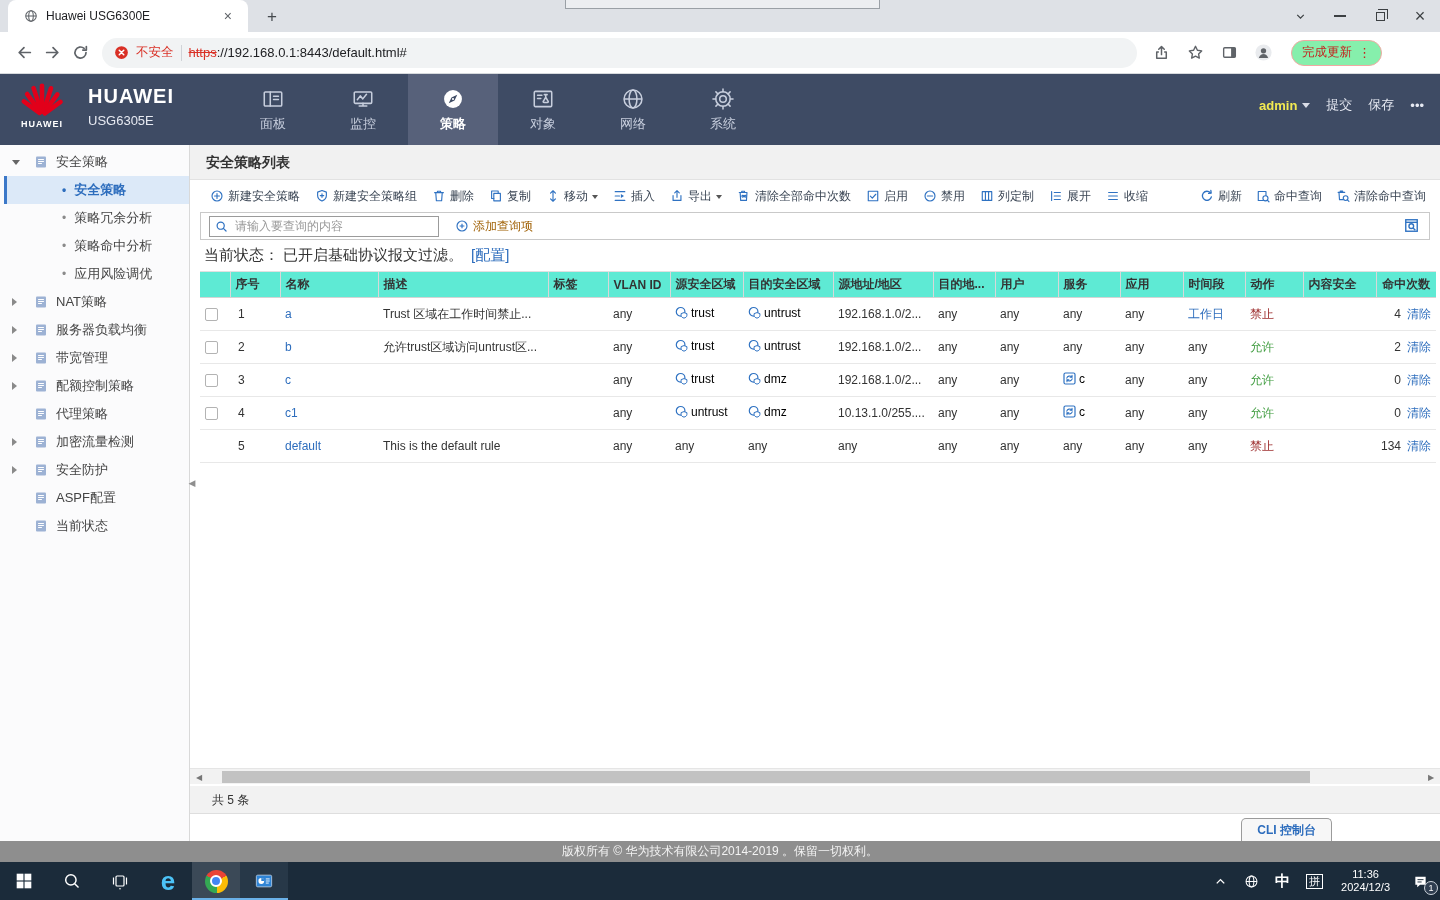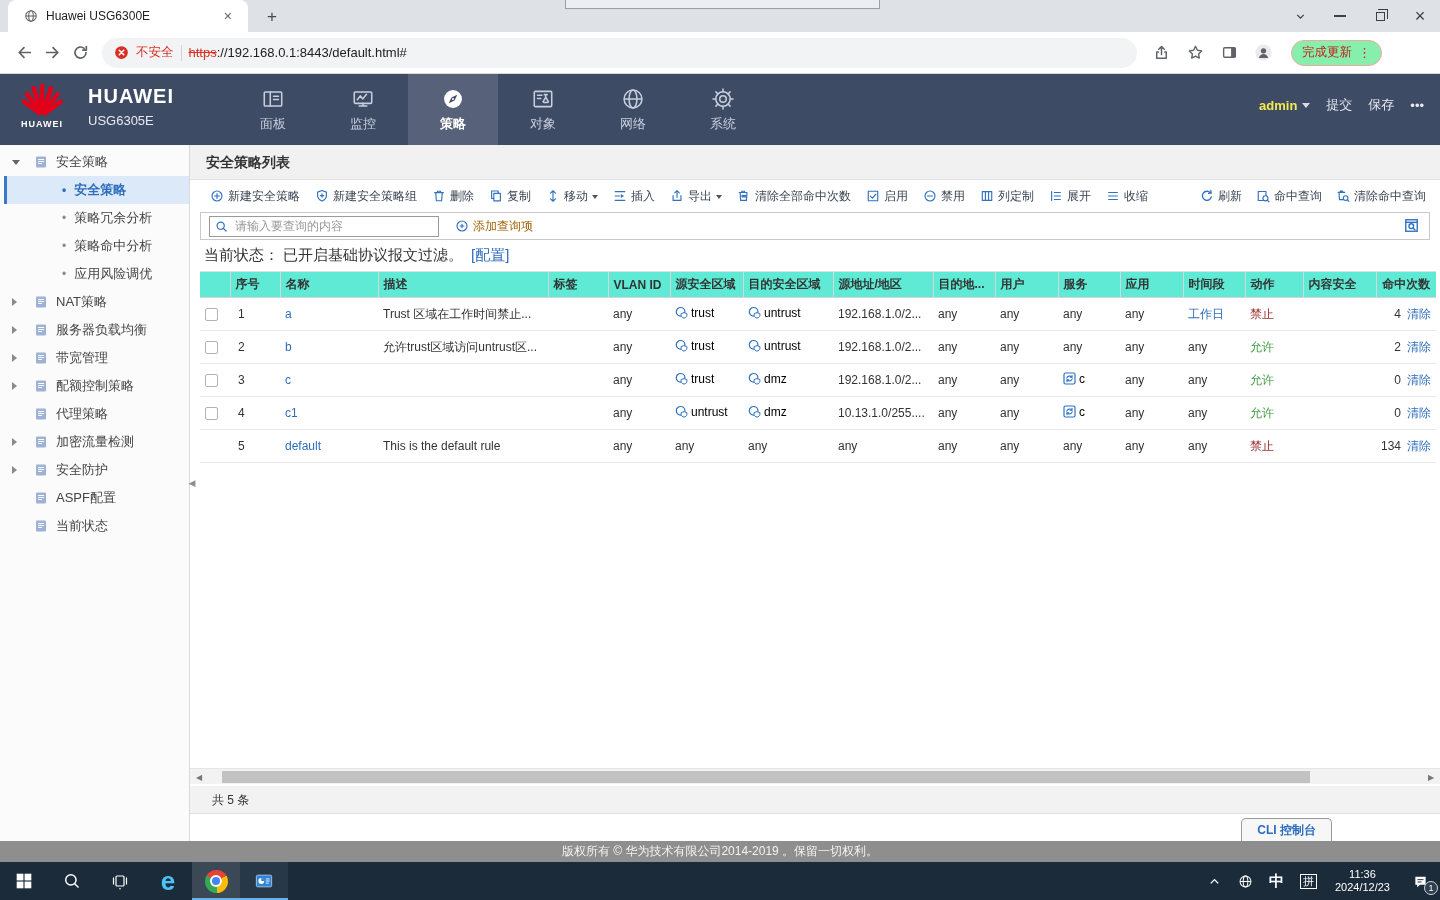--- a/index.html
+++ b/index.html
@@ -929,21 +929,21 @@
             <ellipse cx="8" cy="8" rx="2.5" ry="5.8"></ellipse>
             <path d="M2.2 8h11.6"></path>
           </svg>
       </div>
       <div class="tray-item ime-cn">中</div>
       <div class="tray-item">
           <span class="ime-pin">拼</span>
         </div>
       <div class="clock">
         <div>11:36</div>
-        <div>2024/12/23</div>
+        <div>2024/12/3</div>
       </div>
       <div class="tray-item notif" style="width:40px;">
         <svg viewBox="0 0 16 16">
             <path d="M2.5 3h11v8.5H7.5L4.5 14v-2.5h-2z" fill="#fff"></path>
             <path d="M4.8 6h6.4M4.8 8.5h4.4" stroke="#1b2b3a" stroke-width="1"></path>
           </svg>
         <span class="notif-badge">1</span>
       </div>
     </div>
   </div>

